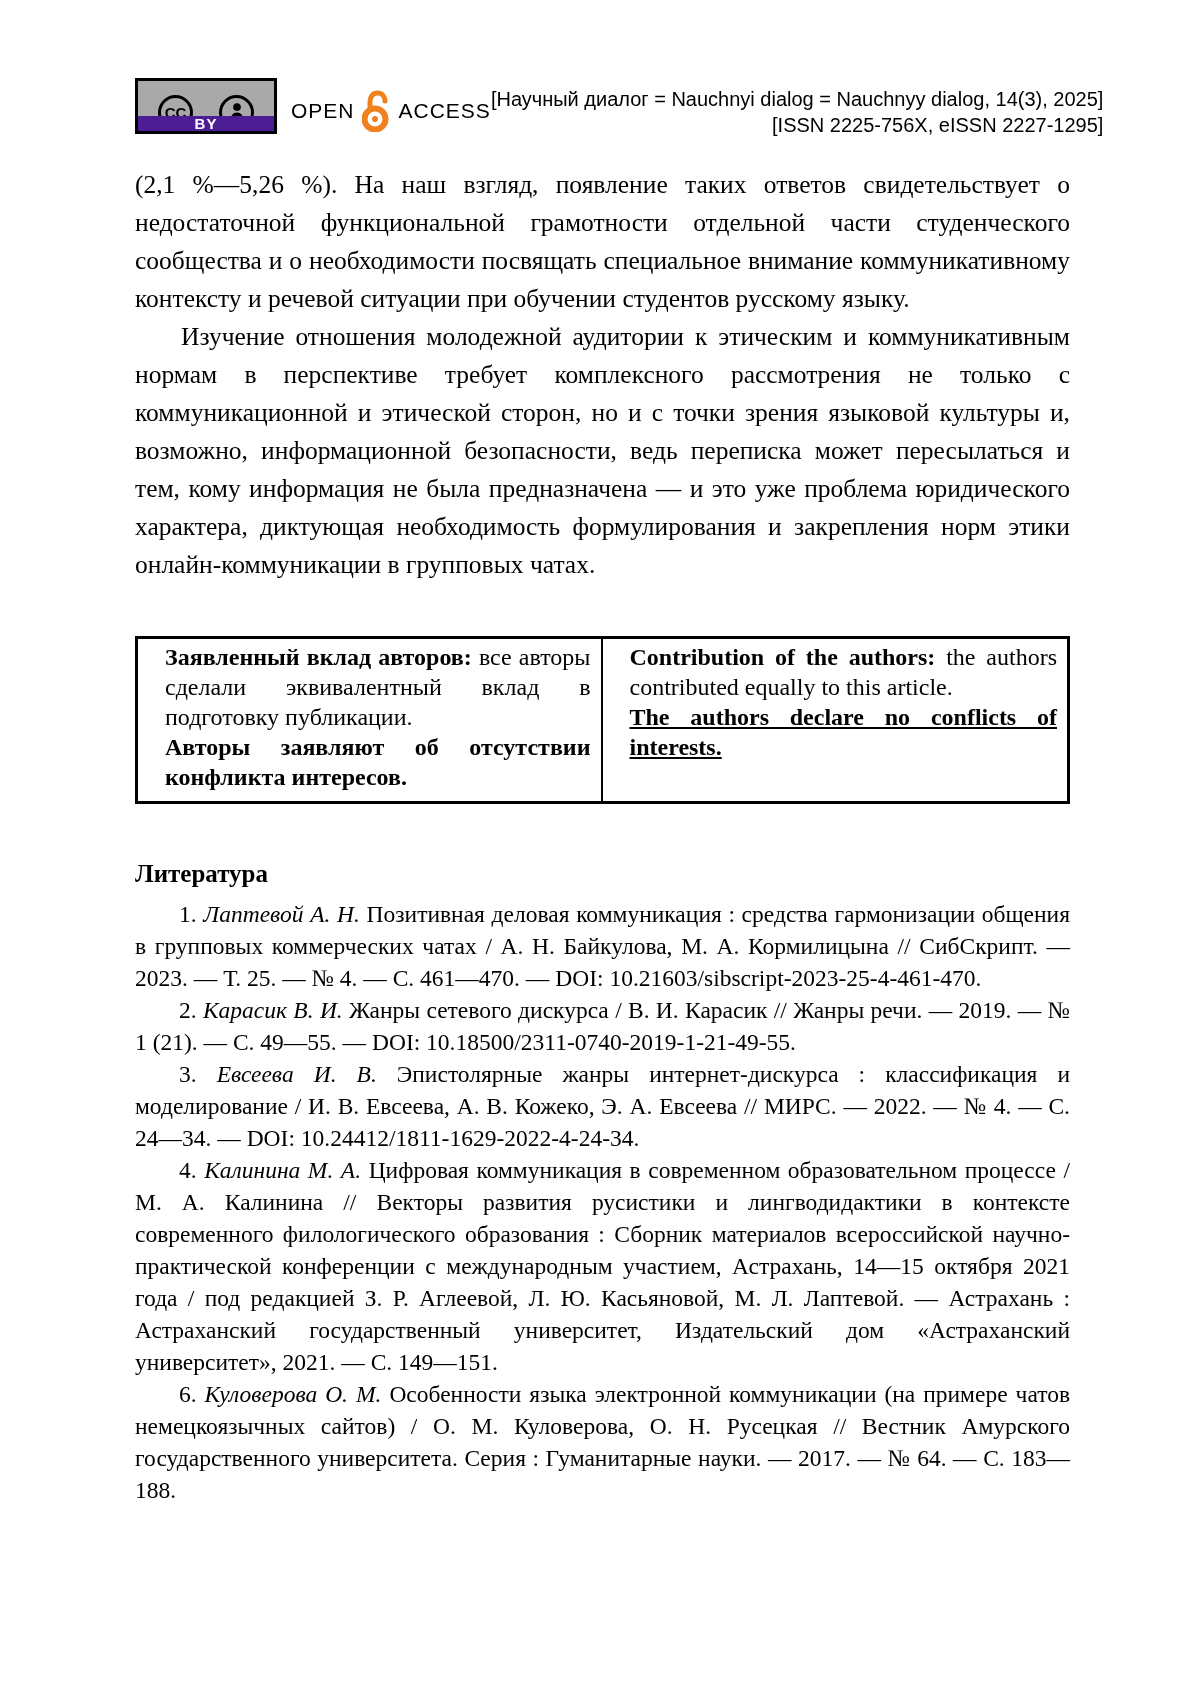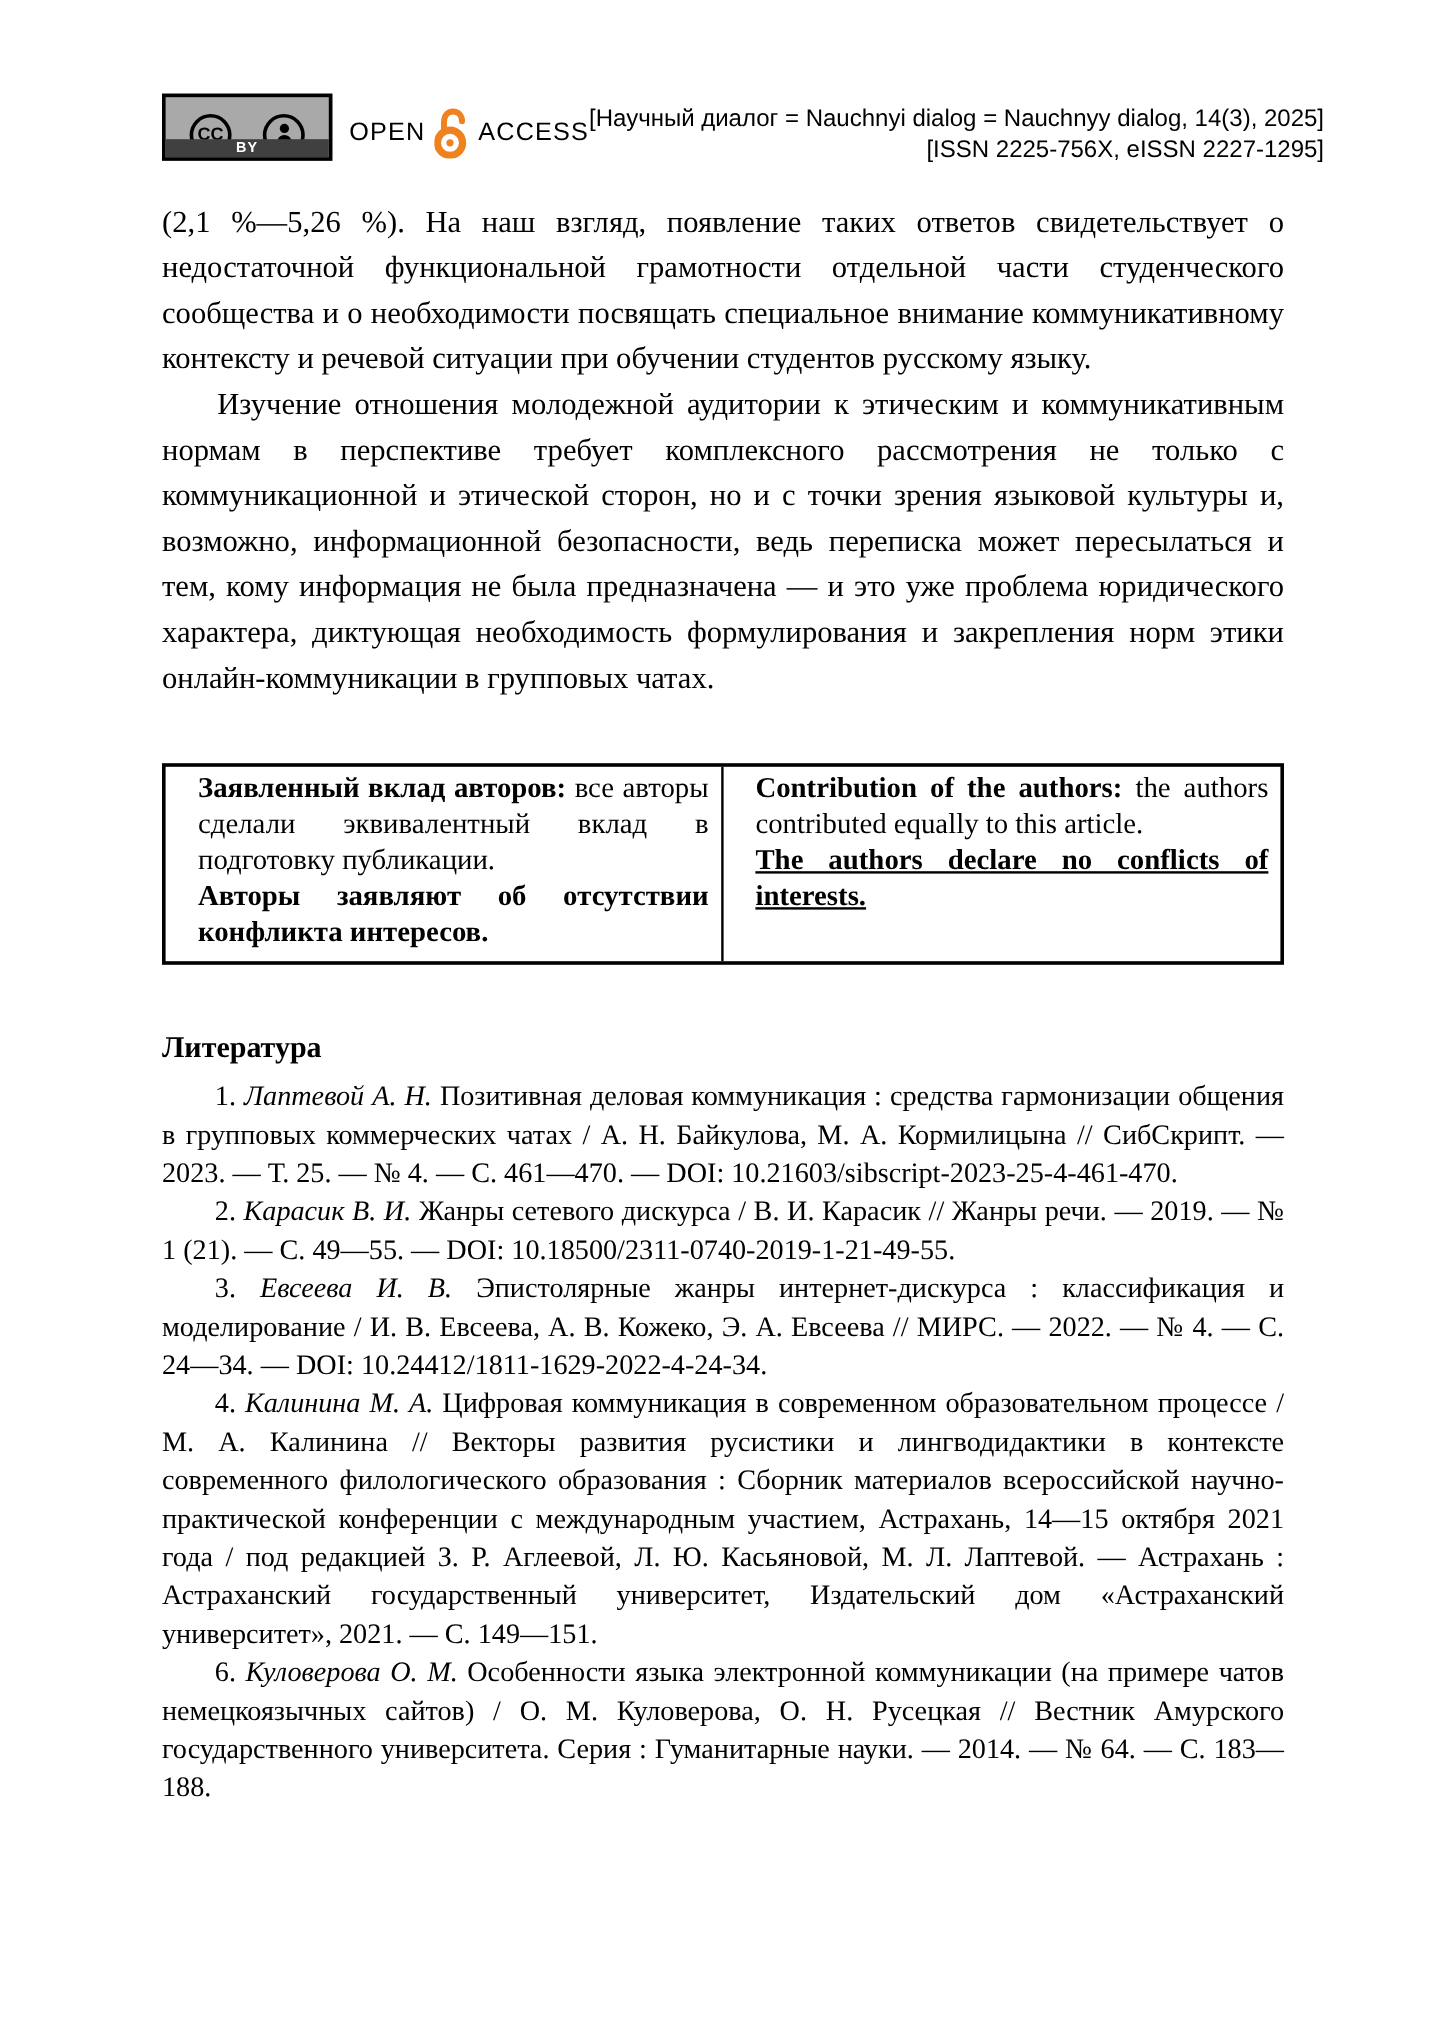--- a/index.html
+++ b/index.html
@@ -14,23 +14,23 @@
     width:142px; height:56px; border:3px solid #000; background:#a9a9a9;
     position:relative; box-sizing:border-box; flex:0 0 auto;
   }
   .cc-circles { display:flex; justify-content:center; gap:26px; padding-top:14px;text-align:right; }
   .cc-circle {
     width:35px; height:35px; border:3px solid #000; border-radius:50%;
     box-sizing:border-box; display:flex; align-items:center; justify-content:center;
     font-family:"Liberation Sans", sans-serif; font-weight:bold; font-size:15px;
   }
   .cc-strip {
-    position:absolute; left:0; right:0; bottom:0; height:15px; background:#404040;
+    position:absolute; left:0; right:0; bottom:0; height:15px; background:#4c1d95;
     color:#fff; text-align:center; font-family:"Liberation Sans", sans-serif;
-    font-weight:bold; font-size:12px; line-height:15px; letter-spacing:1px;
+    font-weight:bold; font-size:15px; line-height:15px; letter-spacing:1px;
   }
   .oa-logo {
     display:flex; align-items:center; gap:7px; margin-left:14px; margin-top:12px;
     font-family:"Liberation Sans", sans-serif; font-weight:normal; font-size:21px;
     letter-spacing:1px; flex:0 0 auto;
   }
   .oa-lock { width:30px; height:42px; }
   .journal-info {
     margin-left:auto; text-align:right;
     font-family:"Liberation Sans", sans-serif; font-size:20px; line-height:26px;
@@ -121,17 +121,17 @@
     </div>
   </div>
 
   <div class="lit-heading">Литература</div>
 
   <div>
     <p class="ref"><span>1. </span><span class="author">Лаптевой А. Н.</span><span> Позитивная деловая коммуникация : средства гармонизации общения в групповых коммерческих чатах / А. Н. Байкулова, М. А. Кормилицына // СибСкрипт. — 2023. — Т. 25. — № 4. — С. 461—470. — DOI: 10.21603/sibscript-2023-25-4-461-470.</span></p>
     <p class="ref"><span>2. </span><span class="author">Карасик В. И.</span><span> Жанры сетевого дискурса / В. И. Карасик // Жанры речи. — 2019. — № 1 (21). — С. 49—55. — DOI: 10.18500/2311-0740-2019-1-21-49-55.</span></p>
     <p class="ref"><span>3. </span><span class="author">Евсеева И. В.</span><span> Эпистолярные жанры интернет-дискурса : классификация и моделирование / И. В. Евсеева, А. В. Кожеко, Э. А. Евсеева // МИРС. — 2022. — № 4. — С. 24—34. — DOI: 10.24412/1811-1629-2022-4-24-34.</span></p>
     <p class="ref"><span>4. </span><span class="author">Калинина М. А.</span><span> Цифровая коммуникация в современном образовательном процессе / М. А. Калинина // Векторы развития русистики и лингводидактики в контексте современного филологического образования : Сборник материалов всероссийской научно-практической конференции с международным участием, Астрахань, 14—15 октября 2021 года / под редакцией З. Р. Аглеевой, Л. Ю. Касьяновой, М. Л. Лаптевой. — Астрахань : Астраханский государственный университет, Издательский дом «Астраханский университет», 2021. — С. 149—151.</span></p>
-    <p class="ref"><span>6. </span><span class="author">Куловерова О. М.</span><span> Особенности языка электронной коммуникации (на примере чатов немецкоязычных сайтов) / О. М. Куловерова, О. Н. Русецкая // Вестник Амурского государственного университета. Серия : Гуманитарные науки. — 2014. — № 64. — С. 183—188.</span></p>
+    <p class="ref"><span>6. </span><span class="author">Куловерова О. М.</span><span> Особенности языка электронной коммуникации (на примере чатов немецкоязычных сайтов) / О. М. Куловерова, О. Н. Русецкая // Вестник Амурского государственного университета. Серия : Гуманитарные науки. — 2017. — № 64. — С. 183—188.</span></p>
   </div>
 
 
 </div>
 
 </body></html>

